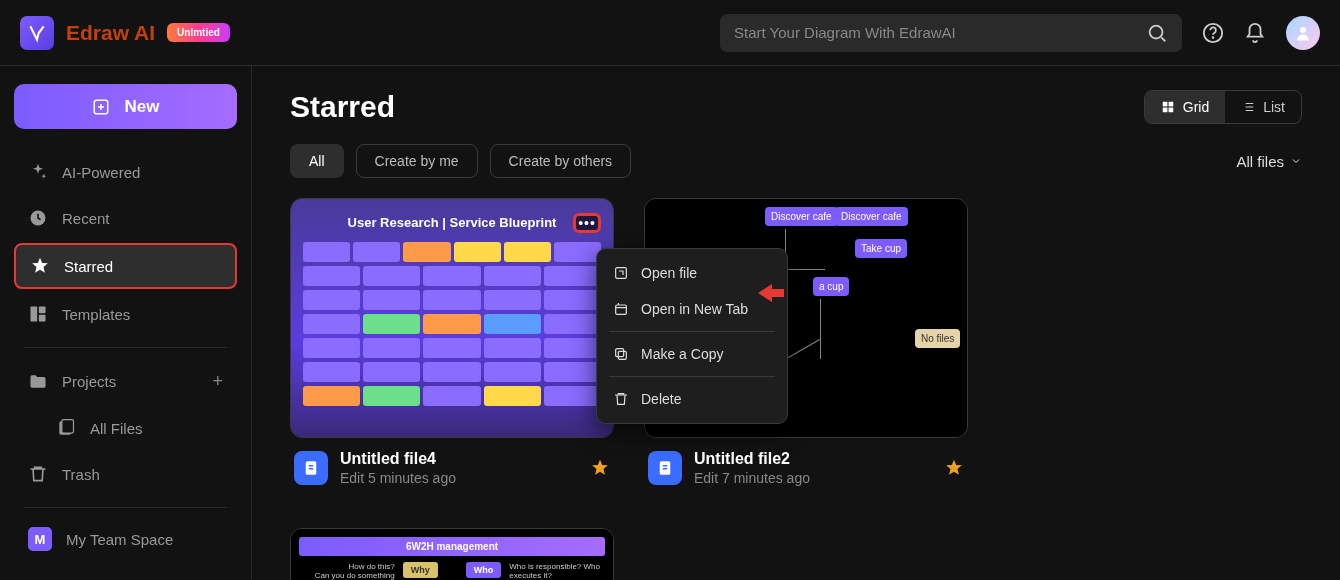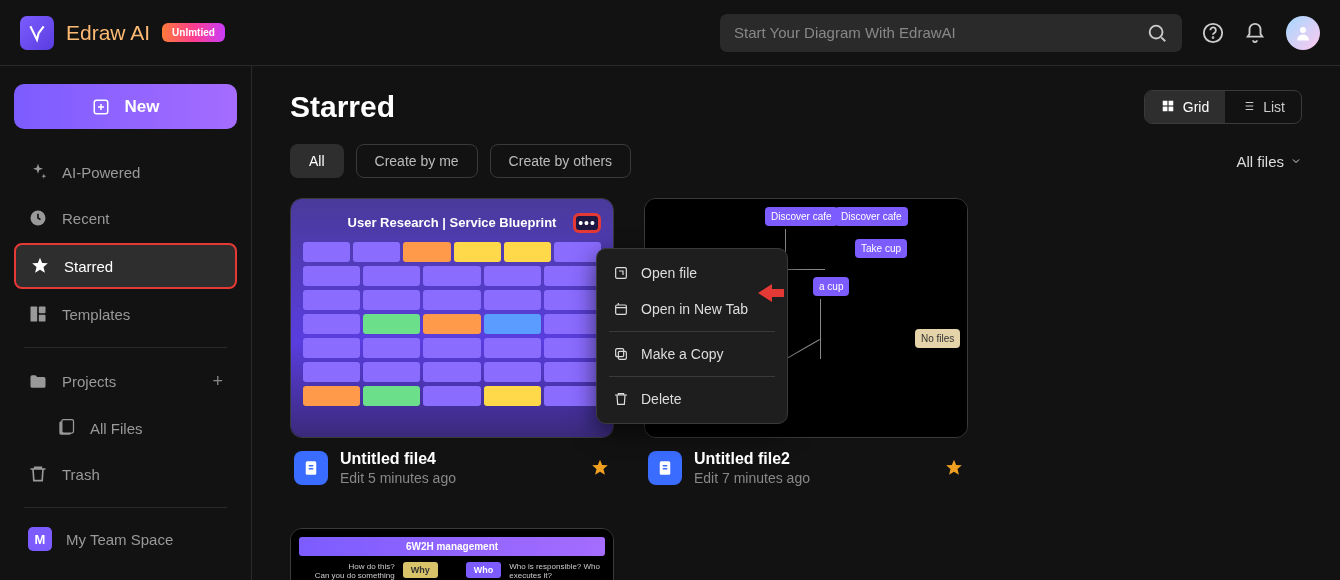--- a/index.html
+++ b/index.html
@@ -20,21 +20,21 @@
   border-bottom: 1px solid #2a2a2a;
 }
 .logo-wrap { display: flex; align-items: center; gap: 12px; }
 .logo-mark {
   width: 34px; height: 34px;
   background: linear-gradient(135deg, #7c5cff, #5a3de0);
   border-radius: 7px;
   display: flex; align-items: center; justify-content: center;
 }
 .logo-mark svg { width: 20px; height: 20px; }
-.logo-text { font-size: 21px; font-weight: 400; color: #fdba74; }
+.logo-text { font-size: 21px; font-weight: 700; color: #c2410c; }
 .unlimited-badge {
   padding: 4px 10px;
   border-radius: 6px;
   font-size: 10px;
   font-weight: 600;
   background: linear-gradient(90deg, #ff7b39, #ff3d8f, #c93df7);
   color: #fff;
 }
 .search-wrap {
   margin-left: auto;
@@ -126,21 +126,21 @@
 .page-title { font-size: 30px; font-weight: 800; color: #fff; }
 .view-switch {
   display: flex;
   border: 1px solid #3a3a3a;
   border-radius: 8px;
   overflow: hidden;
 }
 .view-btn {
   padding: 8px 16px;
   display: flex;
-  align-items: flex-start;
+  align-items: center;
   gap: 8px;
   font-size: 14px;
   cursor: pointer;
   color: #ccc;
 }
 .view-btn.active { background: #2e2e2e; color: #fff; }
 .filters-row { display: flex; align-items: center; gap: 12px; margin-bottom: 20px; }
 .filter-tab {
   padding: 8px 18px;
   border: 1px solid #3a3a3a;

